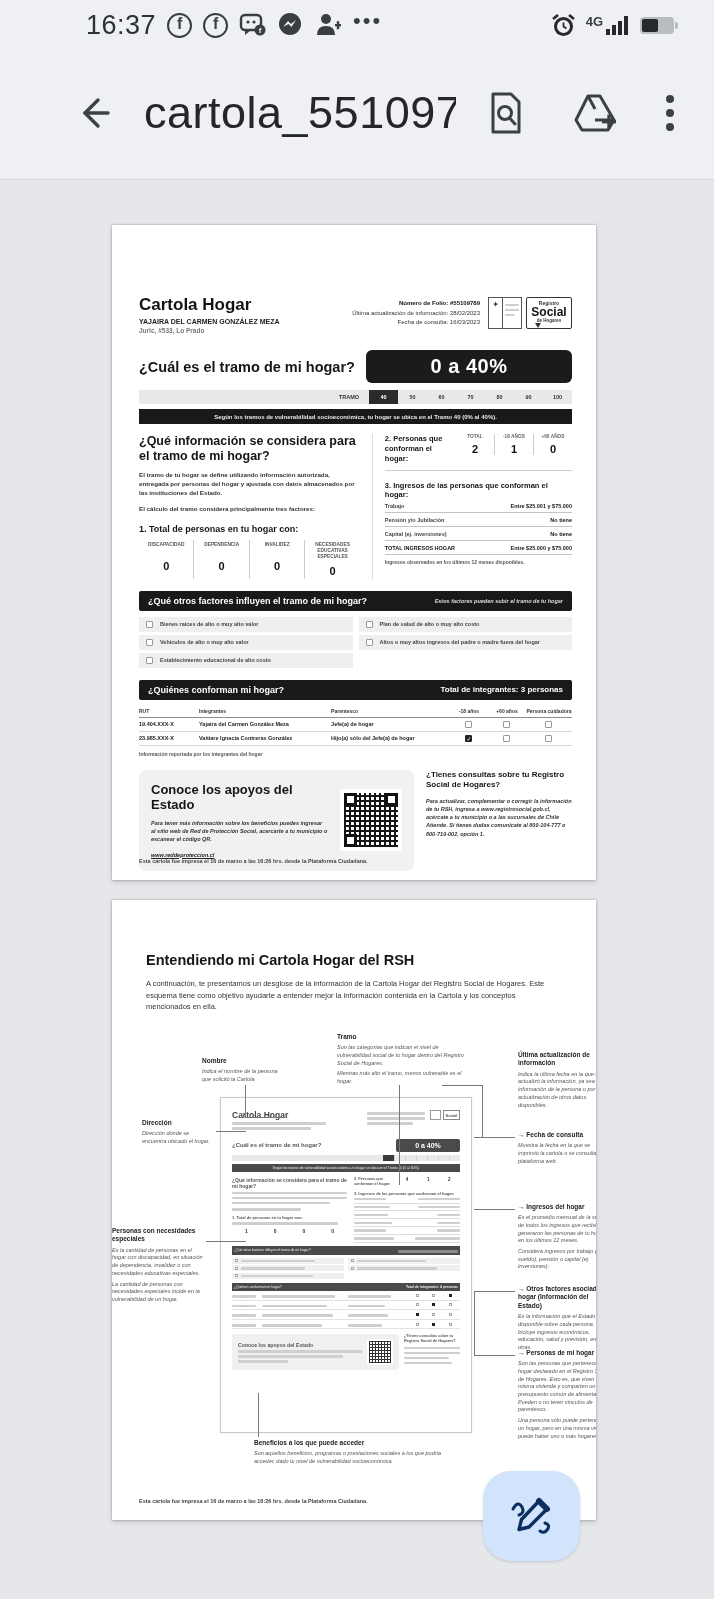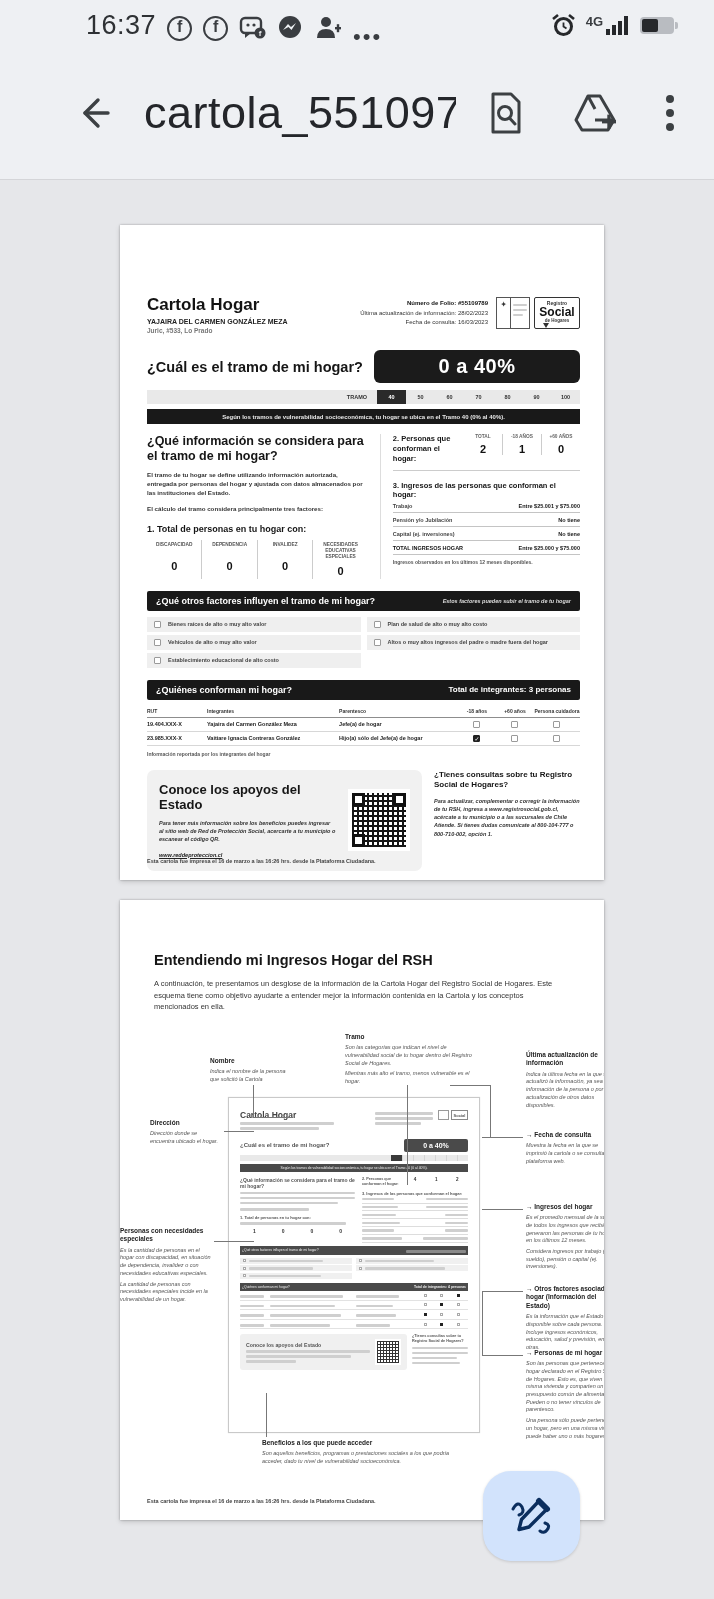--- a/index.html
+++ b/index.html
@@ -1,41 +1,41 @@
 <!DOCTYPE html>
 <html><head>
 <meta charset="utf-8">
 <style>
   html,body{margin:0;padding:0;background:#cfd1d4;}
   *{box-sizing:border-box;-webkit-text-size-adjust:none;}
   .screen{position:relative;width:714px;height:1599px;background:#e6e7ea;font-family:"Liberation Sans",sans-serif;overflow:hidden;margin:0 auto;}
 
   
   .statusbar{position:absolute;top:0;left:0;width:714px;height:46px;background:#eef0f3;display:flex;align-items:center;justify-content:space-between;padding:4px 40px 0 86px;}
-  .sb-left{display:flex;align-items:flex-end;gap:11px;color:#2e3134;}
+  .sb-left{display:flex;align-items:center;gap:11px;color:#2e3134;}
   .sb-time{font-size:27px;color:#2e3134;letter-spacing:.5px;}
   .sb-circle{width:25px;height:25px;border:2.4px solid #3a3d41;border-radius:50%;position:relative;}
   .sb-circle::after{content:"f";position:absolute;left:50%;top:50%;transform:translate(-50%,-54%);font-size:16px;font-weight:bold;color:#3a3d41;}
   .sb-right{display:flex;align-items:center;gap:9px;}
   .sb-net{display:flex;align-items:flex-end;gap:2px;}
   .sb-4g{font-size:13px;font-weight:bold;color:#3a3d41;line-height:1;transform:translateY(-8px);}
   .battery{position:relative;width:34px;height:17px;background:#b9bcc1;border-radius:4px;margin-left:2px;}
   .battery-fill{position:absolute;left:2px;top:2px;bottom:2px;width:16px;background:#26282b;border-radius:2px;}
   .battery-nub{position:absolute;right:-4px;top:5px;width:3px;height:7px;background:#b9bcc1;border-radius:0 2px 2px 0;}
   .sb-more{font-size:22px;color:#3a3d41;letter-spacing:2px;line-height:0;transform:translateY(-4px);}
 
   
   .appbar{position:absolute;top:46px;left:0;width:714px;height:134px;background:#eef0f3;display:flex;align-items:center;padding:0 38px 0 72px;gap:30px;border-bottom:1px solid #d4d5d8;}
   .icon-btn{background:none;border:none;padding:0;cursor:pointer;display:flex;align-items:center;justify-content:center;}
   .appbar-title{flex:1;font-size:45px;color:#24262a;white-space:nowrap;overflow:hidden;letter-spacing:.5px;}
   .appbar-actions{display:flex;align-items:center;gap:46px;}
 
   
   .content{position:absolute;top:181px;left:0;width:714px;height:1418px;background:#e6e7ea;}
-  .sheet{position:absolute;left:120px;width:484px;background:#ffffff;box-shadow:0 0 2px rgba(0,0,0,.30),0 2px 5px rgba(0,0,0,.15);overflow:hidden;color:#1c1c1c;}
+  .sheet{position:absolute;left:112px;width:484px;background:#ffffff;box-shadow:0 0 2px rgba(0,0,0,.30),0 2px 5px rgba(0,0,0,.15);overflow:hidden;color:#1c1c1c;}
   .page1{top:44px;height:655px;}
   .page2{top:719px;height:620px;}
   .p-inner{padding:0 24px 0 27px;}
 
   
   .p1-header{margin-top:70px;display:flex;align-items:flex-start;}
   .doc-title{font-size:17px;font-weight:bold;color:#131313;}
   .doc-name{font-size:7px;font-weight:bold;margin-top:3px;color:#222;}
   .doc-addr{font-size:6.5px;font-weight:bold;color:#777;margin-top:2px;}
   .p1-meta{margin-left:auto;text-align:right;font-size:6px;color:#333;line-height:1.6;padding-top:4px;}
@@ -466,21 +466,21 @@
           <div class="consultas">
             <h3>¿Tienes consultas sobre tu Registro Social de Hogares?</h3>
             <p>Para actualizar, complementar o corregir la información de tu RSH, ingresa a www.registrosocial.gob.cl, acércate a tu municipio o a las sucursales de Chile Atiende. Si tienes dudas comunícate al 800-104-777 o 800-710-002, opción 1.</p>
           </div>
         </div>
       </div>
       <div class="p-footer">Esta cartola fue impresa el 16 de marzo a las 16:26 hrs. desde la Plataforma Ciudadana.</div>
     </section>
 
     <section class="sheet page2">
-      <h1 class="p2-title">Entendiendo mi Ingresos Hogar del RSH</h1>
+      <h1 class="p2-title">Entendiendo mi Cartola Hogar del RSH</h1>
       <p class="p2-intro">A continuación, te presentamos un desglose de la información de la Cartola Hogar del Registro Social de Hogares.  Este esquema tiene como objetivo ayudarte a entender mejor la información contenida en la Cartola y los conceptos mencionados en ella.</p>
 
       <div class="diagram">
 
         <div class="mini">
           <div class="mh">
             <div style="width:46%">
               <div class="m-title">Cartola Hogar</div>
               <div class="sk" style="width:90%"></div>
                 <div class="sk" style="width:75%"></div>

